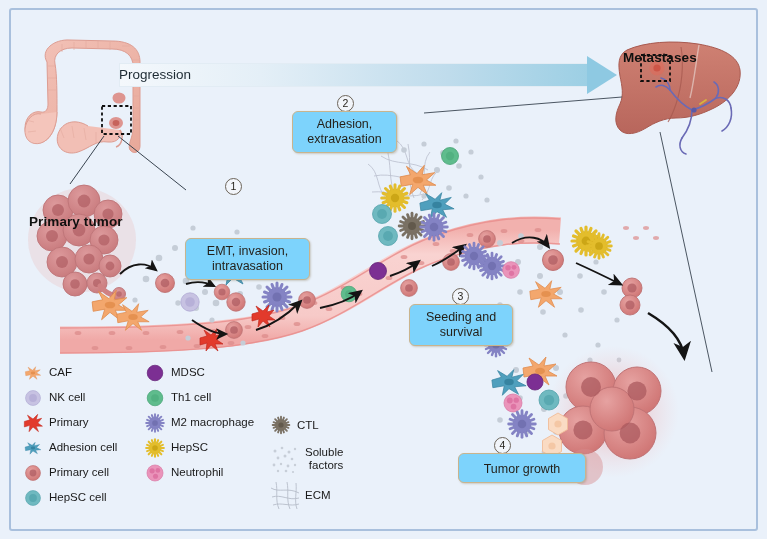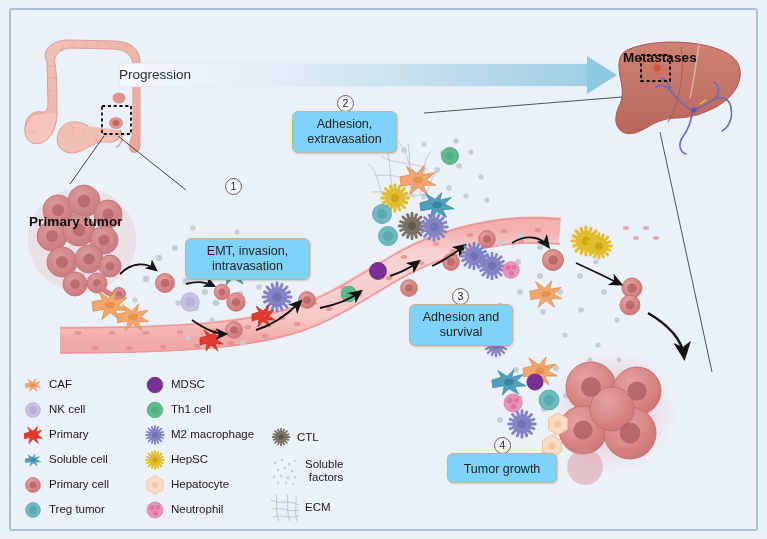--- a/index.html
+++ b/index.html
@@ -53,21 +53,21 @@
   #progression-head{
     position:absolute;left:587px;top:56px;width:0;height:0;
     border-top:19px solid transparent;border-bottom:19px solid transparent;
     border-left:30px solid #8ec9e2;
   }
   #progression-text{
     position:absolute;left:119px;top:63px;width:472px;height:24px;
     line-height:24px;text-align:left;font-size:13.5px;color:#1d2a33;
   }
   
-  #legend{position:absolute;left:22px;top:372px;width:320px;height:155px;}
+  #legend{position:absolute;left:22px;top:360px;width:320px;height:155px;}
   .lgcol{position:absolute;top:0;}
   .lgrow{position:relative;height:25px;display:flex;align-items:center;}
   .lgrow .lgtxt{font-size:11.5px;color:#1a1a1a;white-space:pre-line;line-height:13px;}
   .lgicon{width:22px;height:22px;margin-right:5px;flex:0 0 22px;position:relative;}
 </style>
 </head>
 <body>
 
 <div id="figure">
   <div id="frame"></div>
@@ -646,25 +646,25 @@
 
   <div class="stepnum" style="left:225px;top:178px;">1</div>
   <div class="callout" style="left:185px;top:202px;width:125px;height:42px;margin-top:36px;">EMT,  invasion,
 intravasation</div>
 
   <div class="stepnum" style="left:337px;top:95px;">2</div>
   <div class="callout" style="left:292px;top:111px;width:105px;height:42px;">Adhesion,
 extravasation</div>
 
   <div class="stepnum" style="left:452px;top:288px;">3</div>
-  <div class="callout" style="left:409px;top:304px;width:104px;height:42px;">Adhesion and
+  <div class="callout" style="left:409px;top:304px;width:104px;height:42px;">Seeding and
 survival</div>
 
   <div class="stepnum" style="left:494px;top:437px;">4</div>
-  <div class="callout" style="left:447px;top:453px;width:110px;height:30px;line-height:20px;">Tumor growth</div>
+  <div class="callout" style="left:458px;top:453px;width:128px;height:30px;line-height:20px;">Tumor growth</div>
 
   <div id="legend">
 
     <div class="lgcol" style="left:0px;width:115px;">
       <div class="lgrow">
         <span class="lgicon">
           <svg viewBox="-20 -20 40 40" width="22" height="22">
               <use href="#sym-caf" transform="scale(0.82)"></use>
             </svg>
         </span>
@@ -685,37 +685,37 @@
             </svg>
         </span>
         <span class="lgtxt">Primary</span>
       </div>
       <div class="lgrow">
         <span class="lgicon">
           <svg viewBox="-20 -20 40 40" width="22" height="22">
               <use href="#sym-kupffer" transform="scale(0.8)"></use>
             </svg>
         </span>
-        <span class="lgtxt">Soluble cell</span>
+        <span class="lgtxt">Adhesion cell</span>
       </div>
       <div class="lgrow">
         <span class="lgicon">
           <svg viewBox="-14 -14 28 28" width="22" height="22">
               <use href="#sym-cancer" transform="scale(0.95)"></use>
             </svg>
         </span>
         <span class="lgtxt">Primary cell</span>
       </div>
       <div class="lgrow">
         <span class="lgicon">
           <svg viewBox="-14 -14 28 28" width="22" height="22">
               <use href="#sym-treg" transform="scale(0.95)"></use>
             </svg>
         </span>
-        <span class="lgtxt">Treg tumor</span>
+        <span class="lgtxt">HepSC cell</span>
       </div>
     </div>
 
     <div class="lgcol" style="left:122px;width:125px;">
       <div class="lgrow">
         <span class="lgicon">
           <svg viewBox="-12 -12 24 24" width="22" height="22">
               <use href="#sym-mdsc" transform="scale(1.0)"></use>
             </svg>
         </span>
@@ -737,28 +737,20 @@
         </span>
         <span class="lgtxt">M2 macrophage</span>
       </div>
       <div class="lgrow">
         <span class="lgicon">
           <svg viewBox="-16 -16 32 32" width="22" height="22">
               <use href="#sym-hepsc" transform="scale(0.92)"></use>
             </svg>
         </span>
         <span class="lgtxt">HepSC</span>
-      </div>
-      <div class="lgrow">
-        <span class="lgicon">
-          <svg viewBox="-13 -13 26 26" width="22" height="22">
-              <use href="#sym-hepatocyte" transform="scale(1.0)"></use>
-            </svg>
-        </span>
-        <span class="lgtxt">Hepatocyte</span>
       </div>
       <div class="lgrow">
         <span class="lgicon">
           <svg viewBox="-13 -13 26 26" width="22" height="22">
               <use href="#sym-neutrophil" transform="scale(1.0)"></use>
             </svg>
         </span>
         <span class="lgtxt">Neutrophil</span>
       </div>
     </div>

